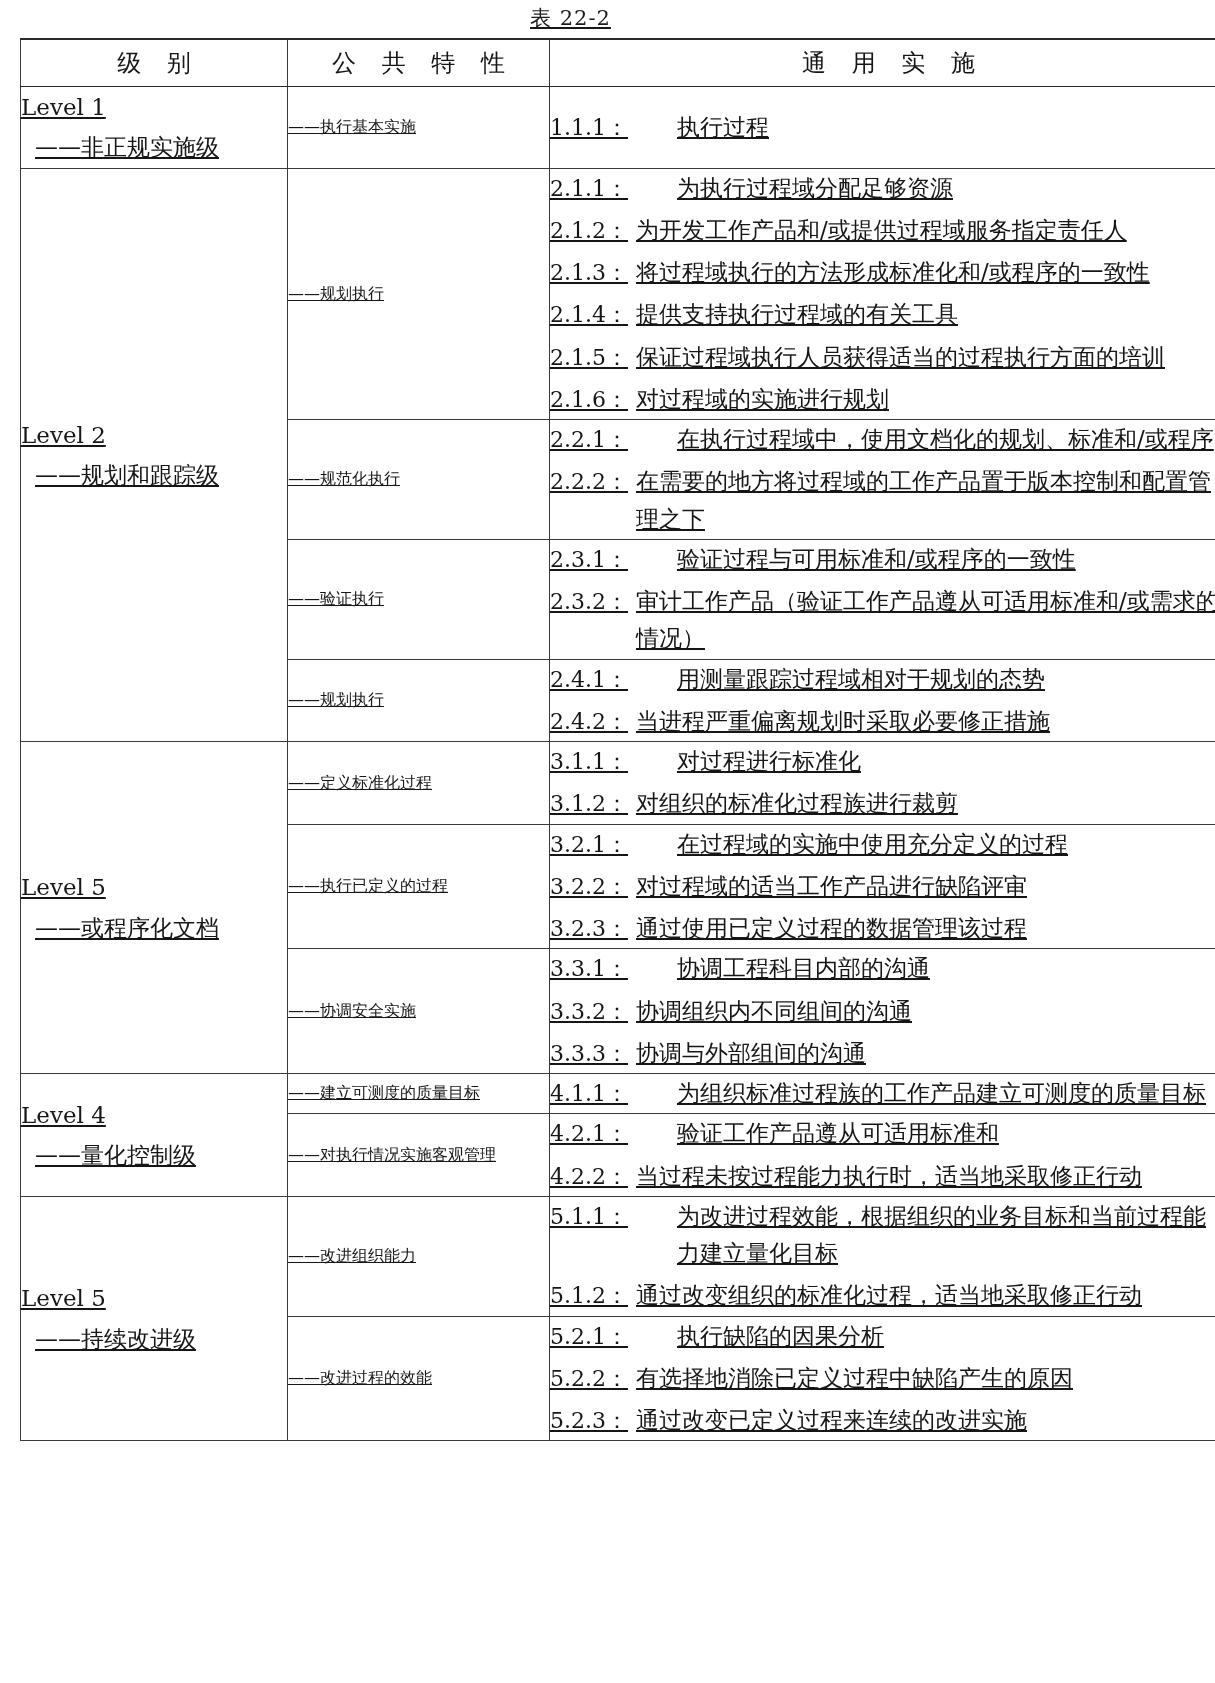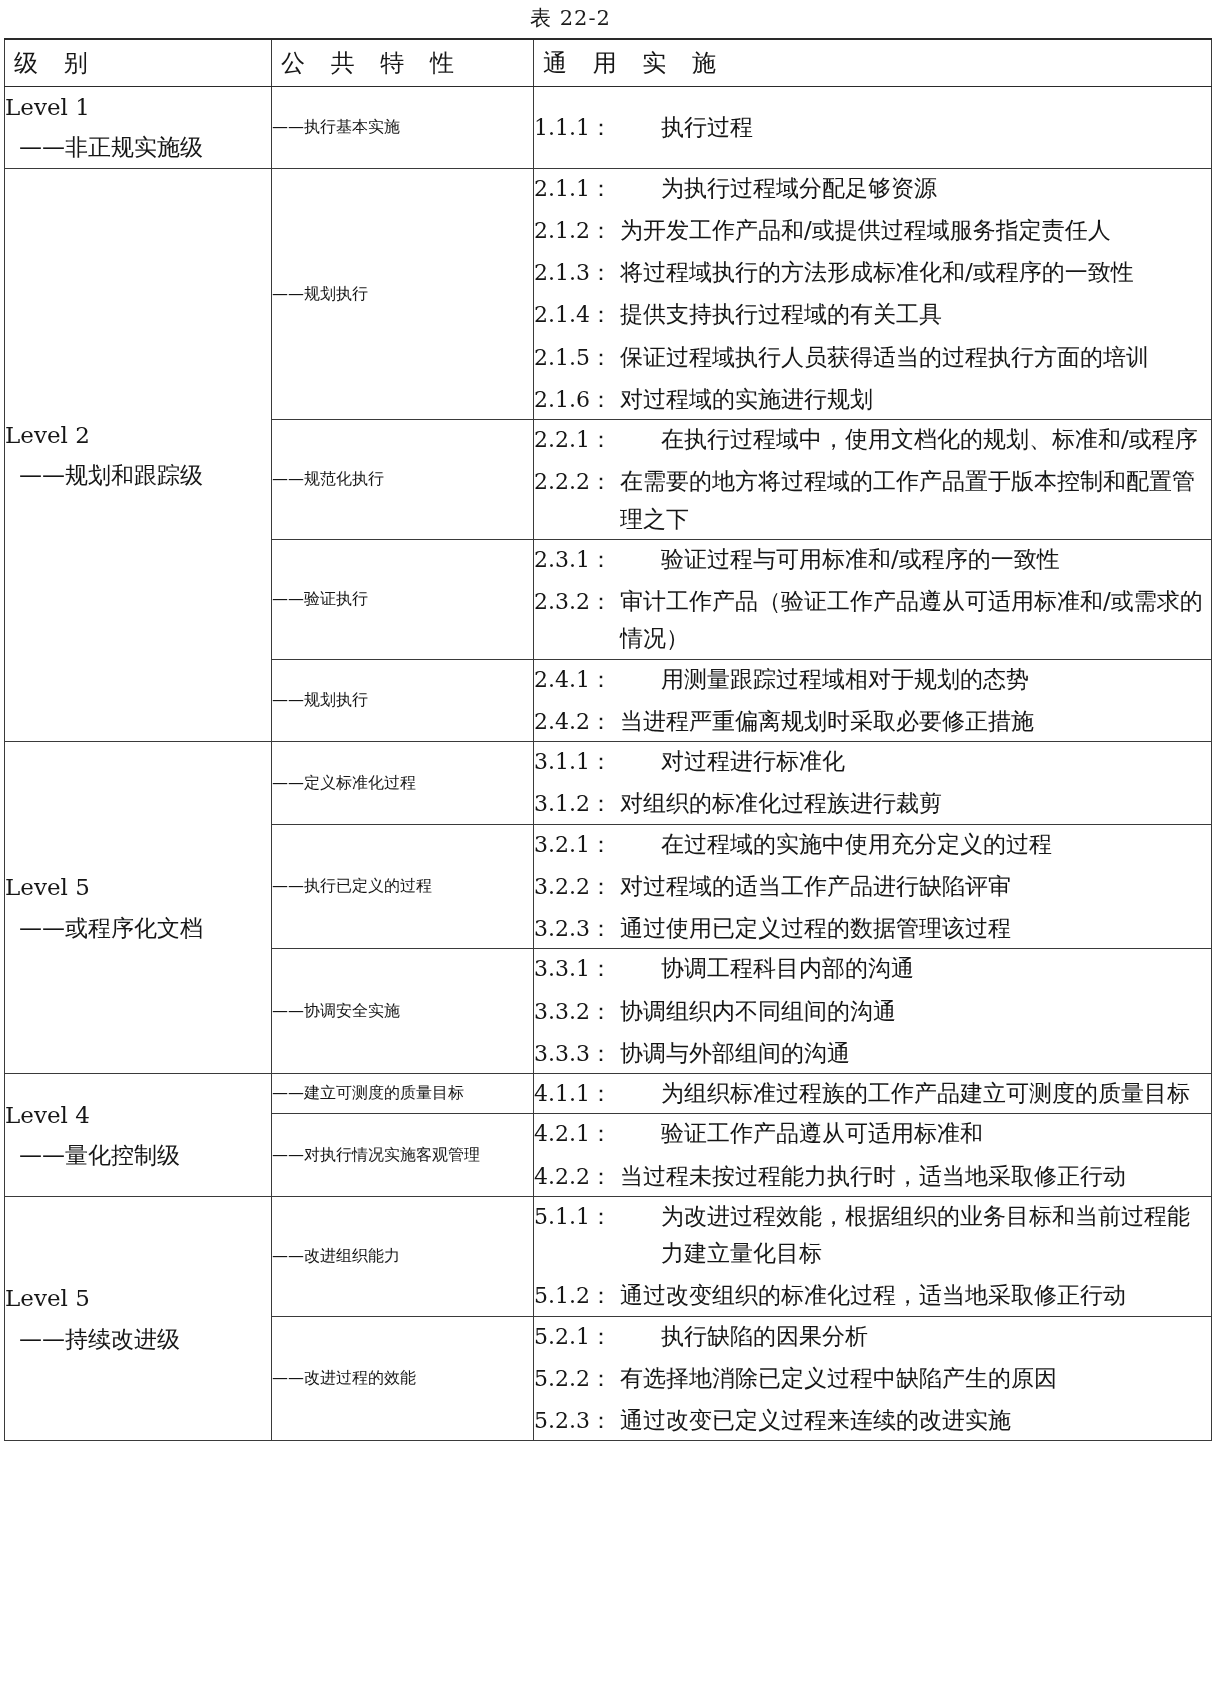--- a/index.html
+++ b/index.html
@@ -12,21 +12,22 @@
     height: 1683px;
     font-family: "DejaVu Sans", "Liberation Sans", sans-serif;
     color: #161616;
     overflow: hidden;
   }
   .page {
     position: relative;
     width: 1141px;
     height: 1683px;
     box-sizing: border-box;
-    padding: 0 4px;
+    padding: 0 20px;
+    text-decoration: underline;
   }
   .table-caption {
     text-align: center;
     font-size: 21px;
     letter-spacing: 1px;
     padding: 4px 0 6px 0;
     font-family: "DejaVu Serif", "Liberation Serif", serif;
     color: #1b1b1b;
   }
   table.cmm {
@@ -43,21 +44,21 @@
     border: 1px solid #3a3a3a;
     vertical-align: middle;
     padding: 0;
   }
   table.cmm thead th {
     border-top: 2px solid #2a2a2a;
     border-bottom: 1px solid #2a2a2a;
     height: 46px;
     font-weight: normal;
     font-size: 24px;
-    text-align: left;
+    text-align: center;
     font-family: "DejaVu Serif", "Liberation Serif", serif;
   }
   .hdr-spaced {
     letter-spacing: 9px;
     padding-left: 9px;
     display: inline-block;
   }
   td.level-cell {
     padding: 10px 0 10px 14px;
     line-height: 1.75;

